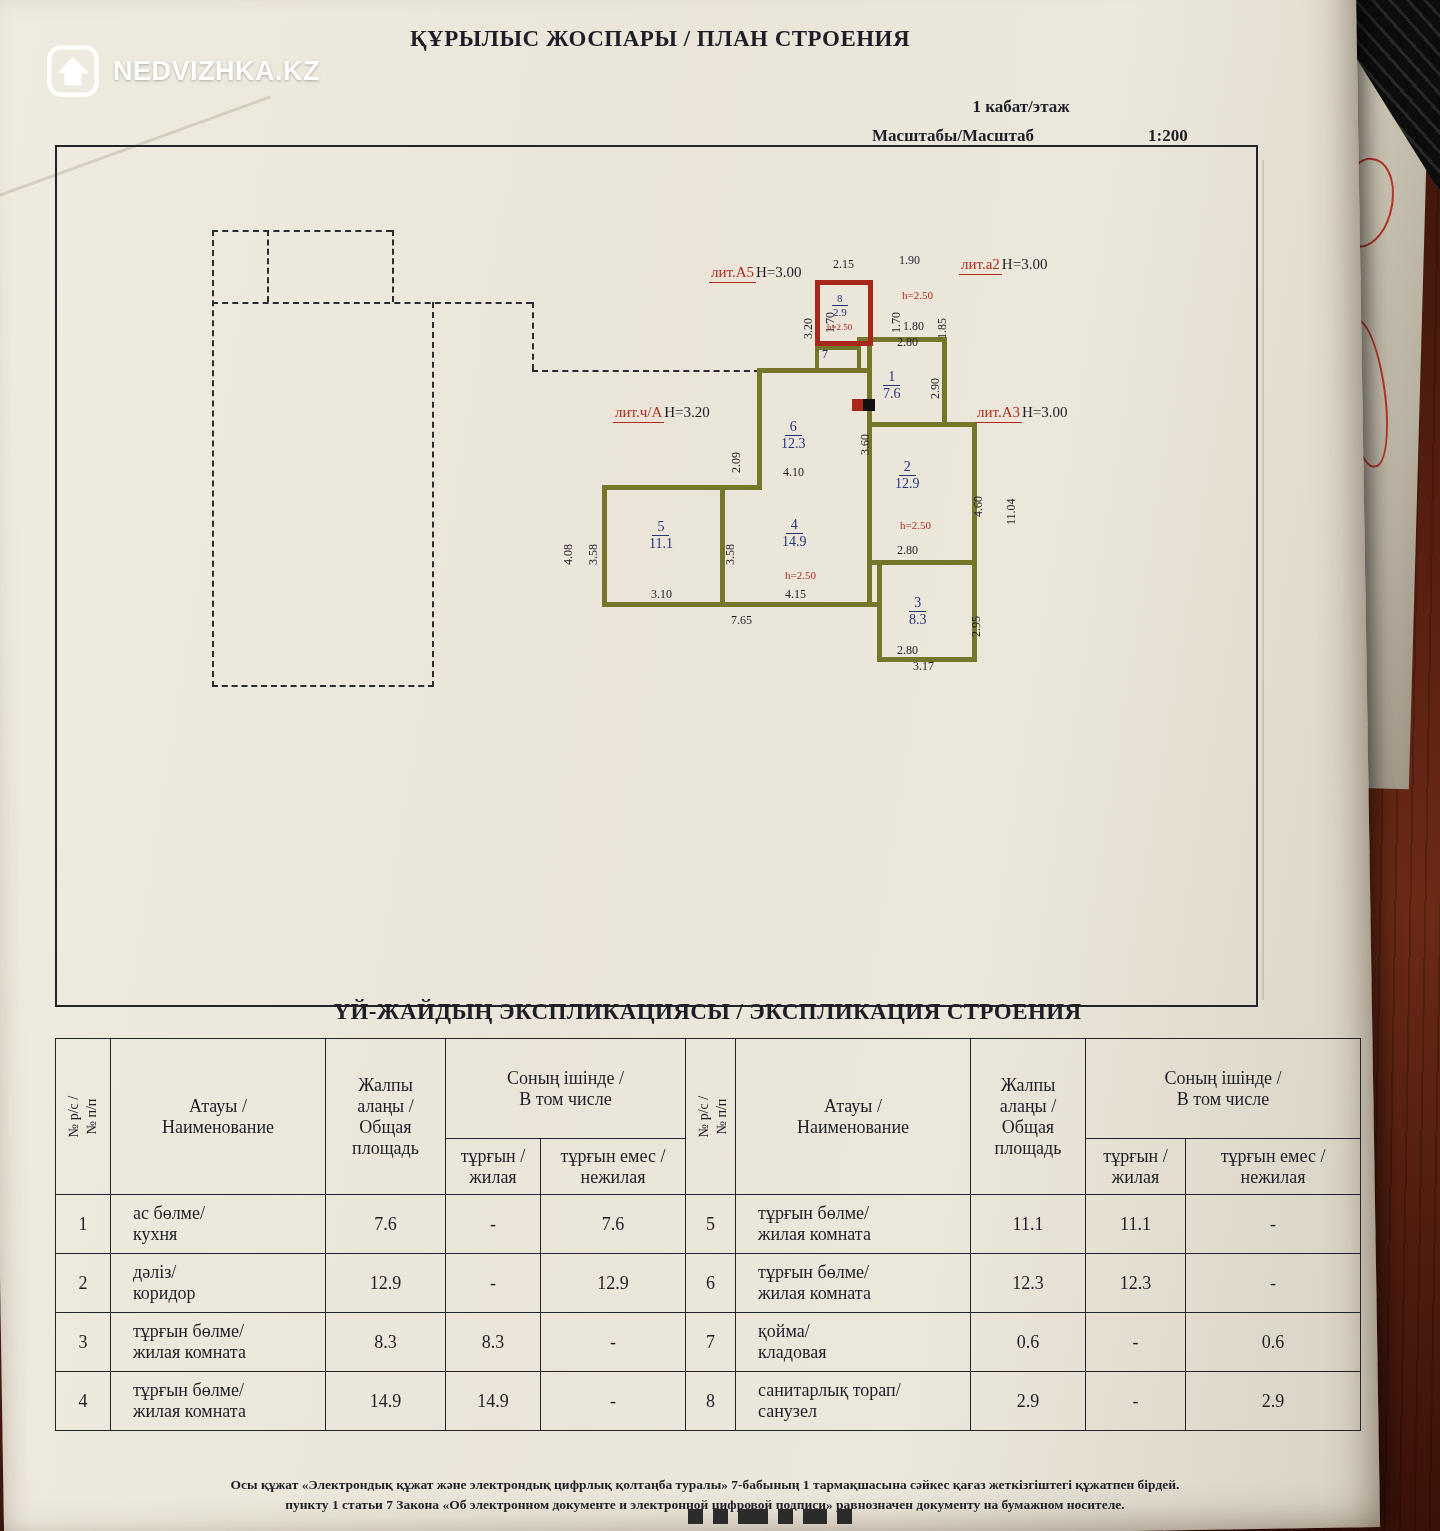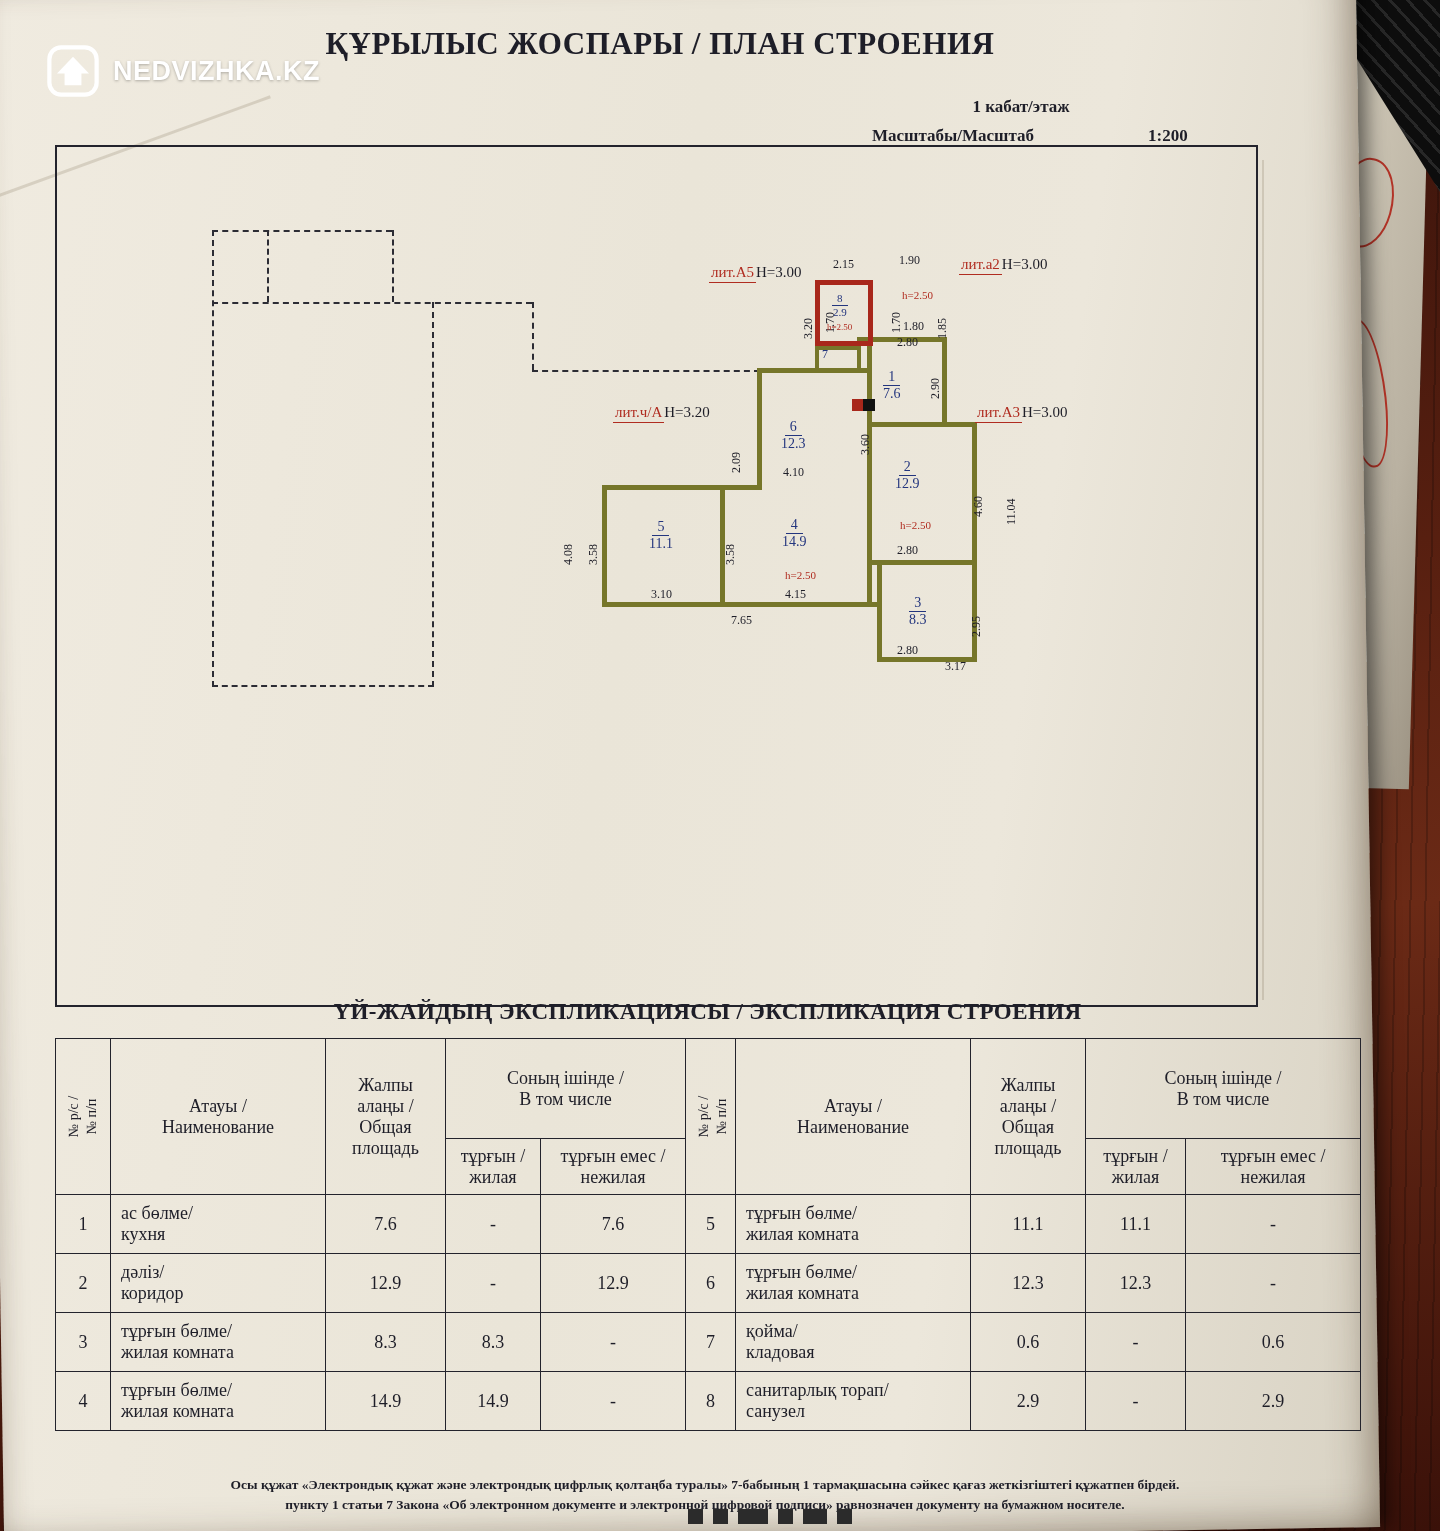--- a/index.html
+++ b/index.html
@@ -22,21 +22,21 @@
                    inset 0 -26px 38px -20px rgba(70,50,30,.35),
                    inset 22px 0 32px -24px rgba(70,50,30,.22)}
   .crease{position:absolute;background:rgba(90,70,40,.16)}
   .content{position:absolute;inset:0}
 
   
   .logo{position:absolute;left:46px;top:44px;display:flex;align-items:center;gap:13px;z-index:5}
   .logo-text{font-family:"Liberation Sans",sans-serif;font-weight:bold;font-size:27px;color:#fff;
         letter-spacing:.5px;text-shadow:0 1px 3px rgba(0,0,0,.28)}
   .doc-title{position:absolute;left:60px;top:26px;width:1200px;text-align:center;
-        font-size:31px;font-weight:bold;letter-spacing:.5px}
+        font-size:23px;font-weight:bold;letter-spacing:.5px}
   .liters{position:absolute;left:800px;top:66px;width:442px;text-align:right;font-size:17px;font-weight:bold}
   .floorline{position:absolute;left:800px;top:97px;width:442px;text-align:center;font-size:17px;font-weight:bold}
   .scale-label{position:absolute;left:872px;top:126px;font-size:17px;font-weight:bold}
   .scale-value{position:absolute;left:1148px;top:126px;font-size:17px;font-weight:bold}
 
   
   .plan-frame{position:absolute;left:55px;top:145px;width:1203px;height:862px;border:2.5px solid #23232c}
   .floor-plan{position:absolute;inset:0}
   .wall{position:absolute;background:#76762a}
   .rwall{position:absolute;border:5px solid #a8271b}
@@ -61,21 +61,21 @@
   
   .expl-title{position:absolute;left:55px;top:999px;width:1305px;text-align:center;
         font-size:23px;font-weight:bold;letter-spacing:.4px}
   .expl{position:absolute;left:55px;top:1038px;width:1305px;border-collapse:collapse;
         table-layout:fixed;font-size:18px}
   .expl th,.expl td{border:1.6px solid #23232c;padding:2px 6px;vertical-align:middle;
         text-align:center;white-space:pre-line;font-weight:400}
   .expl thead tr:first-child th{height:100px}
   .expl thead tr:last-child th{height:56px}
   .expl td{height:59px}
-  .expl td.name{text-align:left;padding-left:10px}
+  .expl td.name{text-align:left;padding-left:22px}
   .rot{display:inline-block;transform:rotate(-90deg);white-space:pre;font-size:14px;line-height:1.25}
 
   .foot{position:absolute;left:50px;width:1310px;text-align:center;font-size:13.5px;font-weight:bold}
   .bc{position:absolute;left:688px;top:1509px;display:flex;gap:10px}
   .bc i{width:15px;height:15px;background:#2b2b2b;display:block}
 </style>
 </head>
 <body>
 
 <div class="page">
@@ -188,21 +188,21 @@
           <span class="dim" style="left: 776px; top: 110px;">2.15</span>
           <span class="dim" style="left: 842px; top: 106px;">1.90</span>
           <span class="dim" style="left: 846px; top: 172px;">1.80</span>
           <span class="dim" style="left: 840px; top: 188px;">2.80</span>
           <span class="dim" style="left: 726px; top: 318px;">4.10</span>
           <span class="dim" style="left: 840px; top: 396px;">2.80</span>
           <span class="dim" style="left: 594px; top: 440px;">3.10</span>
           <span class="dim" style="left: 728px; top: 440px;">4.15</span>
           <span class="dim" style="left: 674px; top: 466px;">7.65</span>
           <span class="dim" style="left: 840px; top: 496px;">2.80</span>
-          <span class="dim" style="left: 856px; top: 512px; margin-left: 32px;">3.17</span>
+          <span class="dim" style="left: 856px; top: 512px;">3.17</span>
           <span class="dim v" style="left: 744px; top: 192px;">3.20</span>
           <span class="dim v" style="left: 766px; top: 186px;">1.70</span>
           <span class="dim v" style="left: 832px; top: 186px;">1.70</span>
           <span class="dim v" style="left: 878px; top: 192px;">1.85</span>
           <span class="dim v" style="left: 871px; top: 252px;">2.90</span>
           <span class="dim v" style="left: 801px; top: 308px;">3.60</span>
           <span class="dim v" style="left: 672px; top: 326px;">2.09</span>
           <span class="dim v" style="left: 914px; top: 370px;">4.60</span>
           <span class="dim v" style="left: 947px; top: 378px;">11.04</span>
           <span class="dim v" style="left: 504px; top: 418px;">4.08</span>

